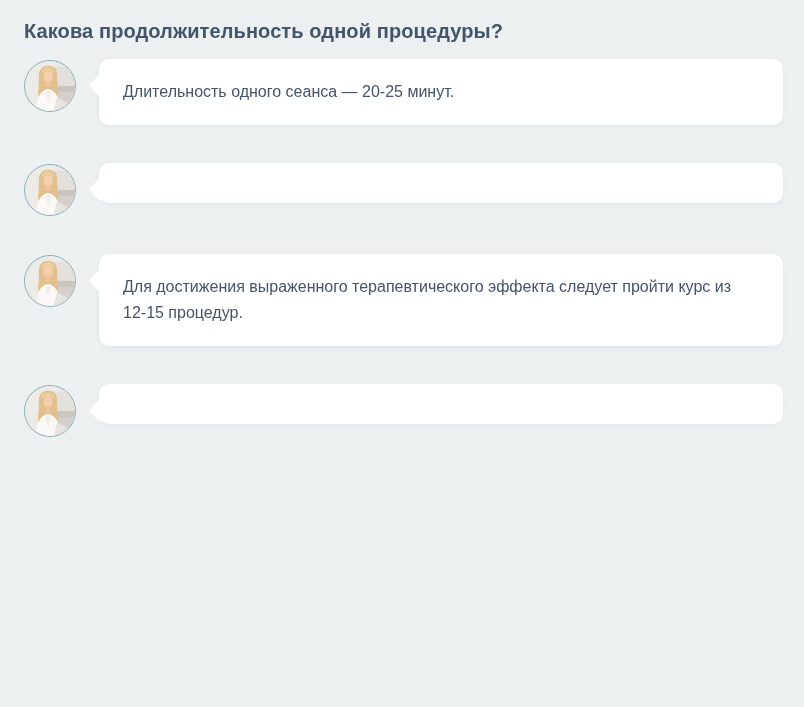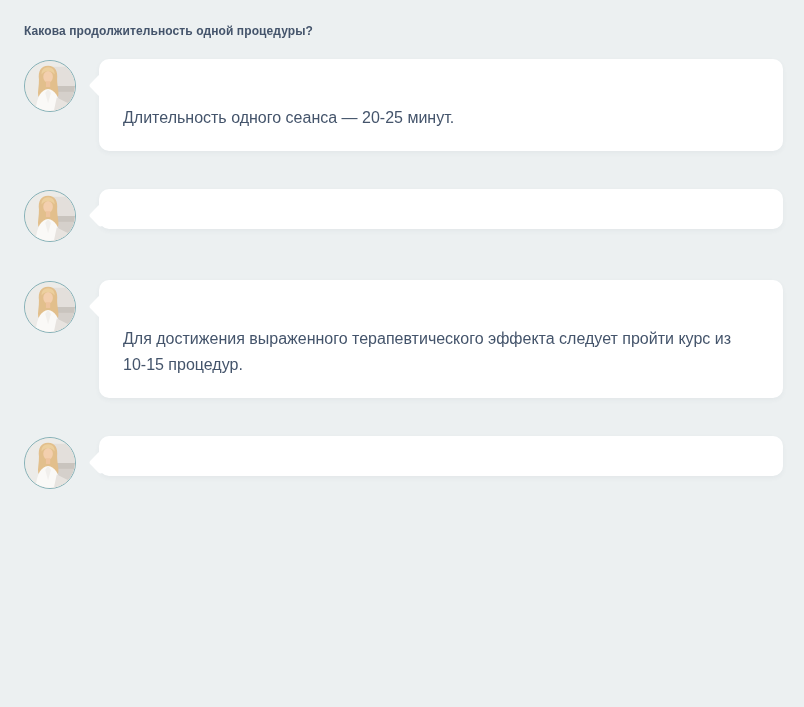--- a/index.html
+++ b/index.html
@@ -6,21 +6,21 @@
   html, body { width: 804px; height: 707px; overflow: hidden; }
   body {
     background: #ecf0f1;
     font-family: "Liberation Sans", sans-serif;
     color: #44546b;
   }
   .faq {
     padding: 22px 21px 0 24px;
   }
   .faq-item .question {
-    font-size: 12px;
+    font-size: 20px;
     font-weight: 700;
     line-height: 18px;
     letter-spacing: 0.1px;
     margin-bottom: 19px;
   }
   .answer-row {
     display: flex;
     align-items: flex-start;
     margin-bottom: 38px;
   }
@@ -49,21 +49,21 @@
   .bubble .tail {
     position: absolute;
     left: -7px;
     top: 18px;
     width: 17px;
     height: 17px;
     background: #ffffff;
     transform: rotate(45deg);
     border-radius: 3px;
   }
-  .bubble .answer-text { position: relative; margin-top: 26px; }
+  .bubble .answer-text { position: relative; }
 </style>
 </head>
 <body>
 
 <svg width="0" height="0" style="position:absolute">
   <defs>
     <g id="doctor-avatar-art">
       <clipPath id="avclip">
           <circle cx="26" cy="26" r="26"></circle>
         </clipPath>
@@ -116,21 +116,21 @@
 
   <div class="faq-item">
     <div class="answer-row">
       <div class="avatar">
         <svg width="50" height="50" viewBox="0 0 52 52">
             <use href="#doctor-avatar-art"></use>
           </svg>
       </div>
       <div class="bubble">
         <div class="tail"></div>
-        <div class="answer-text">Для достижения выраженного терапевтического эффекта следует пройти курс из 10-15 процедур.</div>
+        <div class="answer-text">Для достижения выраженного терапевтического эффекта следует пройти курс из 12-15 процедур.</div>
       </div>
     </div>
   </div>
 
   <div class="faq-item">
     <div class="answer-row">
       <div class="avatar">
         <svg width="50" height="50" viewBox="0 0 52 52">
             <use href="#doctor-avatar-art"></use>
           </svg>

